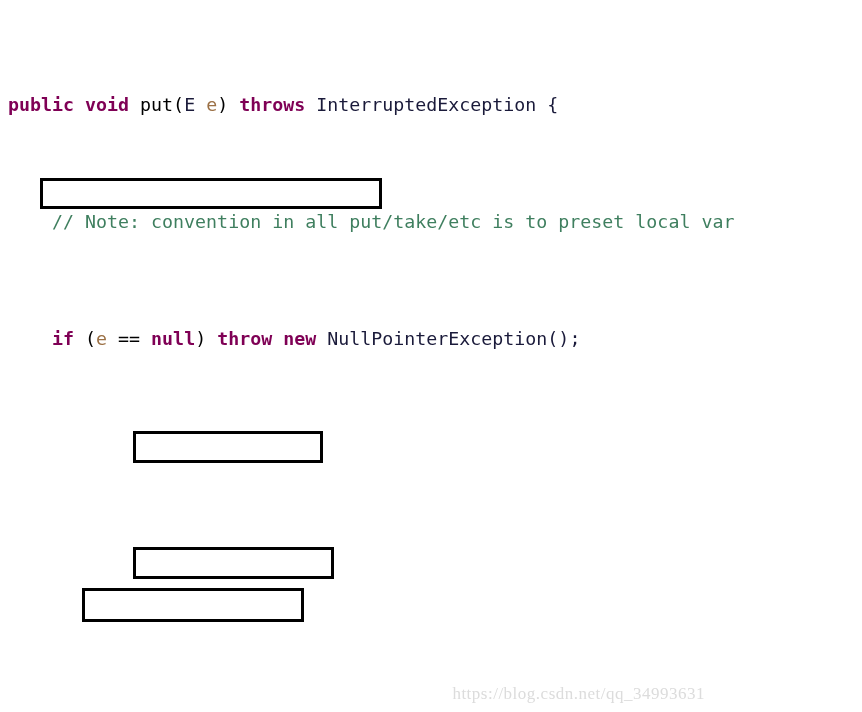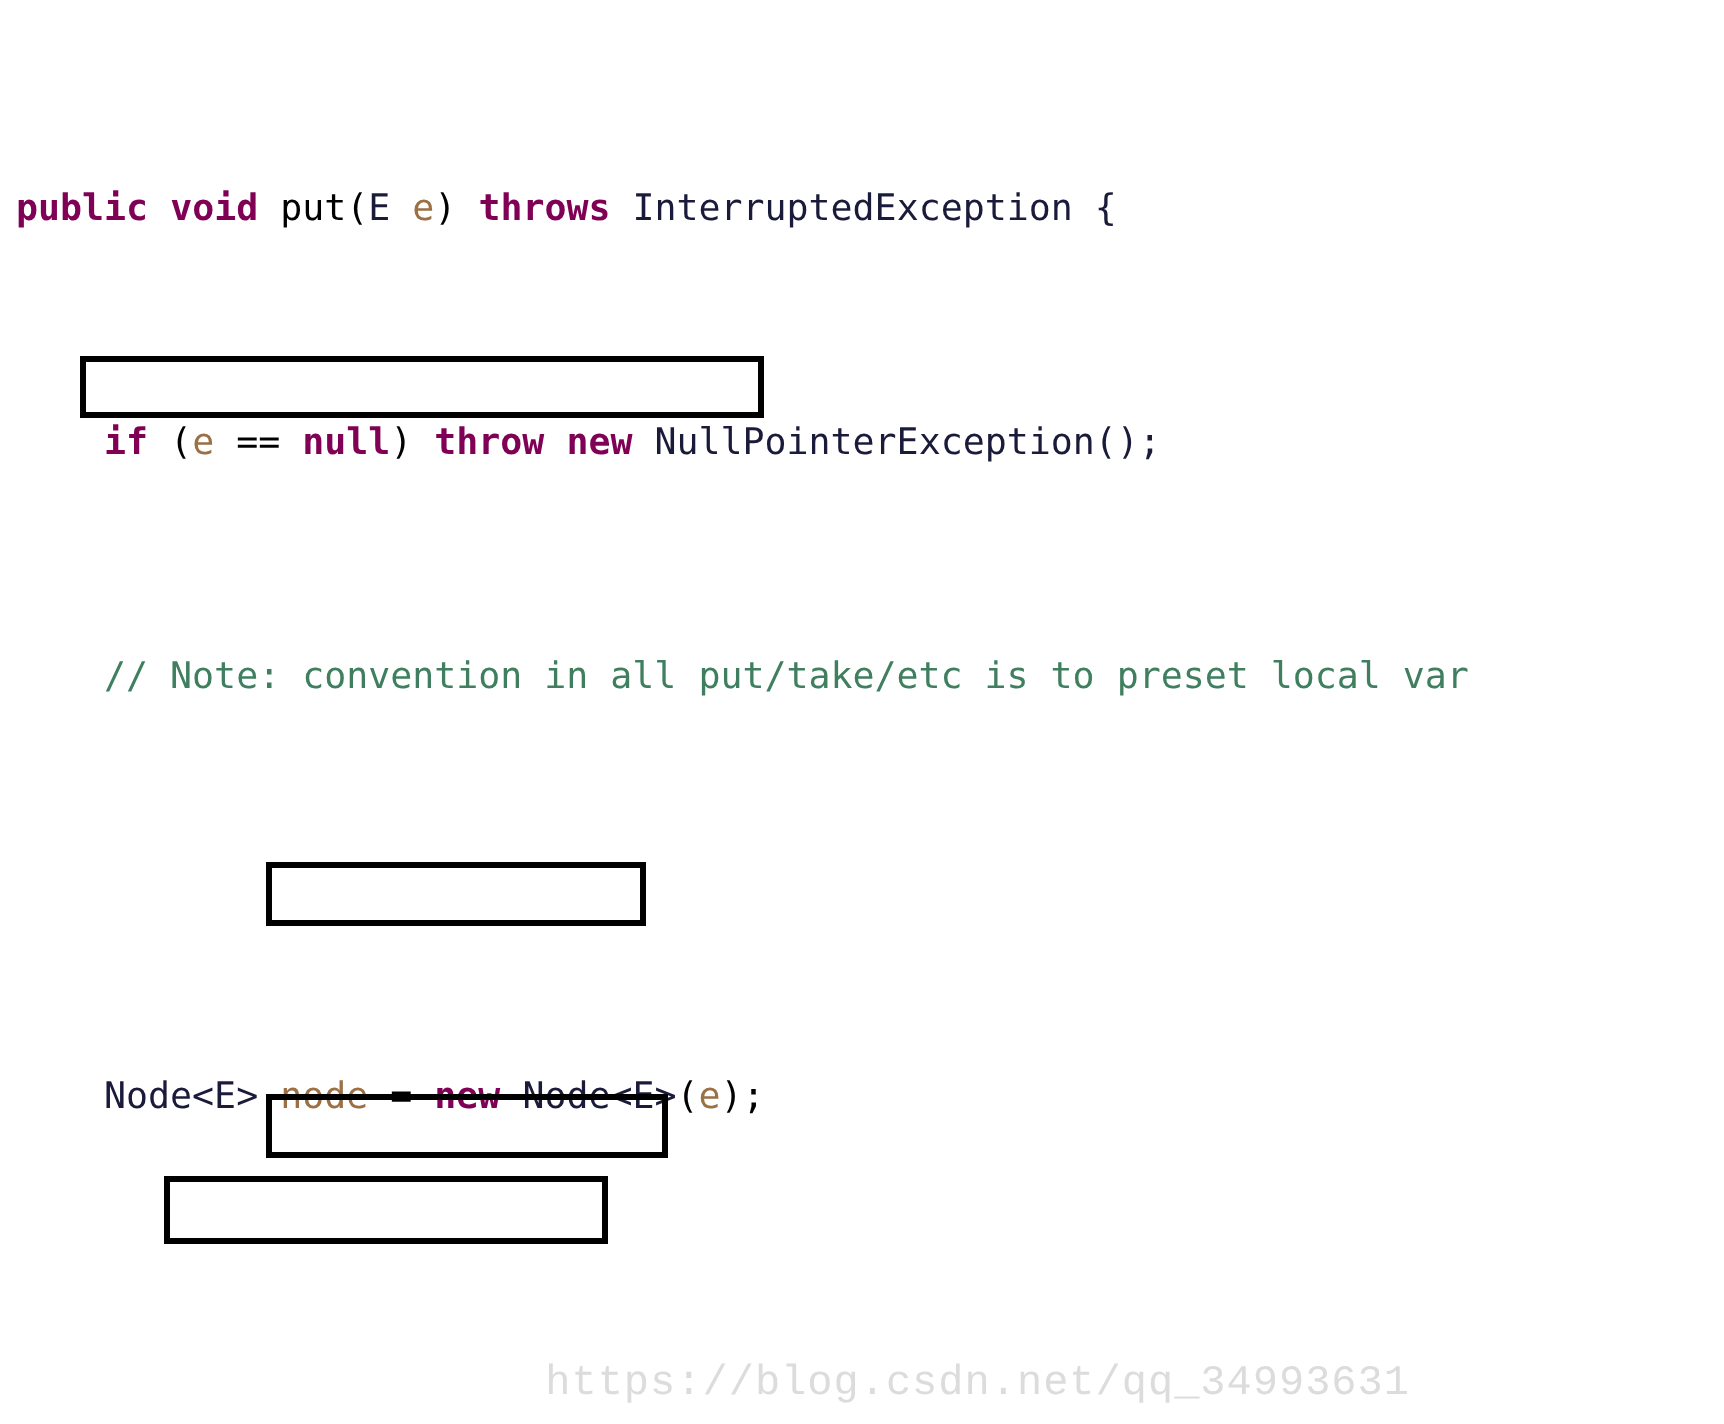--- a/index.html
+++ b/index.html
@@ -57,49 +57,48 @@
     background: transparent;
     box-sizing: border-box;
     pointer-events: none;
   }
 
   
   .watermark {
     position: absolute;
     right: 12px;
     bottom: 8px;
-    font-family: Liberation Mono, monospace;
-    font-size: 21px;
+    font-family: Liberation Serif, serif;
+    font-size: 17px;
     color: #dcdcdc;
     letter-spacing: 0.5px;
     white-space: nowrap;
   }
 </style>
 </head>
 <body>
 
 <div id="editor">
 
   <div class="code">
 
     
     <div class="line"><span class="kw">public</span><span class="plain"> </span><span class="kw">void</span><span class="plain"> put(</span><span class="type">E</span><span class="plain"> </span><span class="var">e</span><span class="plain">) </span><span class="kw">throws</span><span class="type"> InterruptedException {</span></div>
 
     
-    <div class="line"><span class="plain">    </span><span class="kw">if</span><span class="plain"> (</span><span class="var">e</span><span class="plain"> == </span><span class="kw">null</span><span class="plain">) </span><span class="kw">throw</span><span class="plain"> </span><span class="kw">new</span><span class="type"> NullPointerException();</span></div>
+    <div class="line"><span class="plain">    </span><span class="cmt">// Note: convention in all put/take/etc is to preset local var</span></div>
 
     
-    <div class="line"><span class="plain">    </span><span class="cmt">// Note: convention in all put/take/etc is to preset local var</span></div>
+    <div class="line"><span class="plain">    </span><span class="kw">if</span><span class="plain"> (</span><span class="var">e</span><span class="plain"> == </span><span class="kw">null</span><span class="plain">) </span><span class="kw">throw</span><span class="plain"> </span><span class="kw">new</span><span class="type"> NullPointerException();</span></div>
 
     
 
     
 
     
-    <div class="line"><span class="plain">    </span><span class="type">Node&lt;E&gt;</span><span class="plain"> </span><span class="var">node</span><span class="plain"> = </span><span class="kw">new</span><span class="plain"> </span><span class="type">Node&lt;E&gt;</span><span class="plain">(</span><span class="var">e</span><span class="plain">);</span></div>
 
     
     
 
     
     
 
     
     
 

